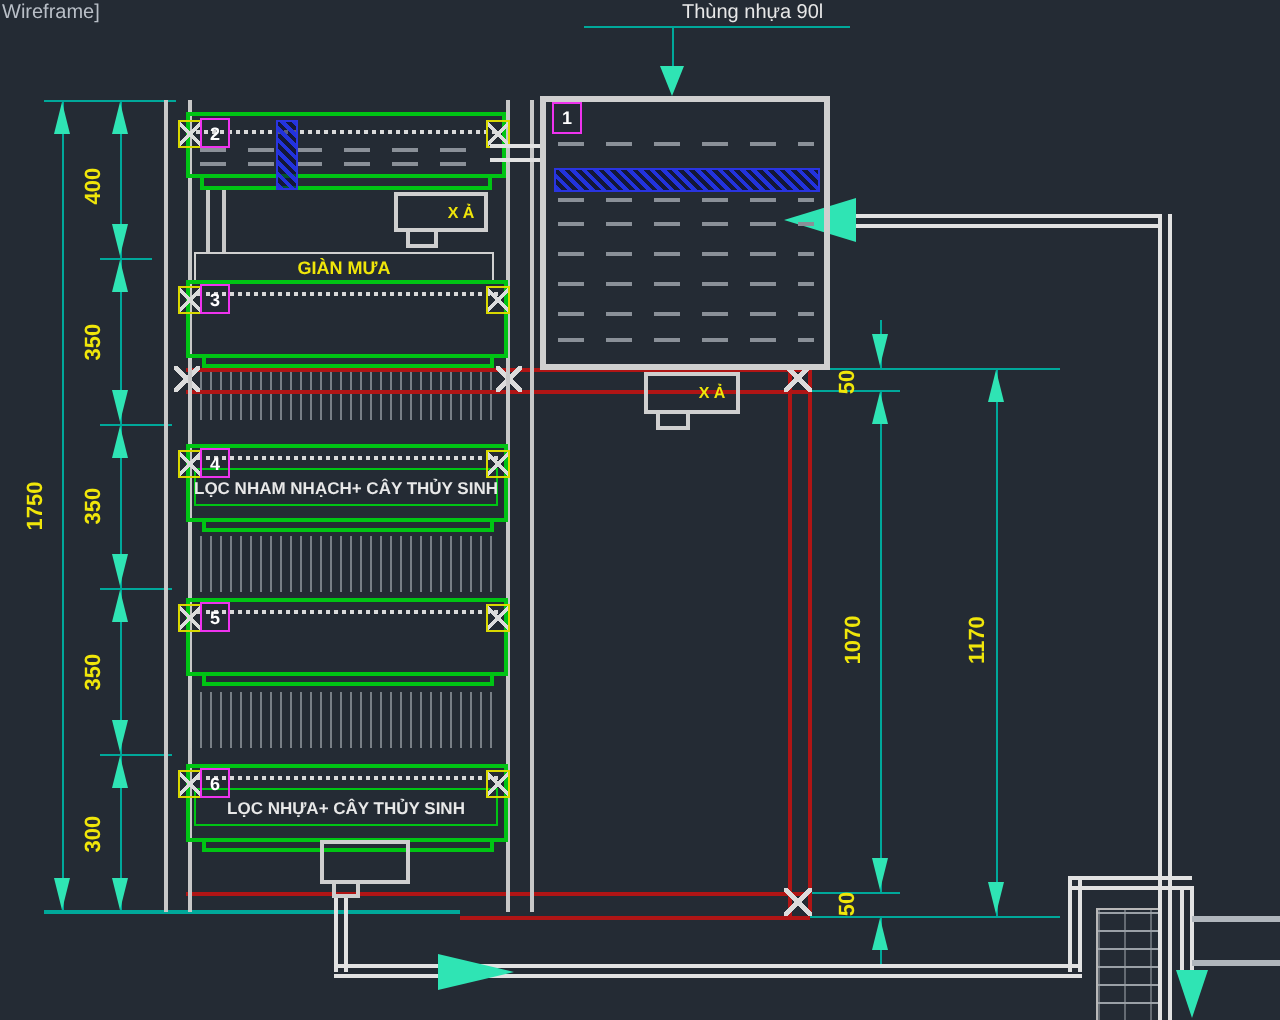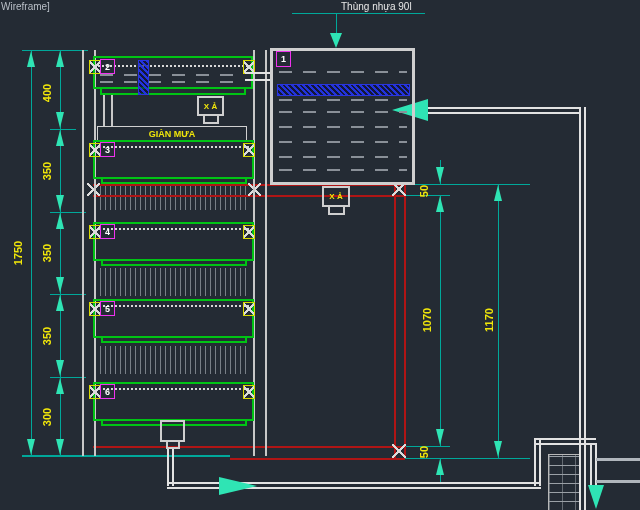--- a/index.html
+++ b/index.html
@@ -6,21 +6,21 @@
   #canvas{position:relative;width:640px;height:510px;background:#242b34;overflow:hidden;
           font-family:"Liberation Sans",sans-serif;}
   .abs{position:absolute;}
   
   .teal{background:#00a89a;}
   .redline{background:#b01515;}
   .grayline{background:#c8c8c8;}
   
   .greenbox{border:2px solid #00c414;}
   .greenlip{border:2px solid #00c414;border-top:none;}
-  .graybox{border:2px solid #cfcfcf;}
+  .graybox{border:2px solid #cfcfcf;padding-left:20px;}
   .grayfoot{border:2px solid #cfcfcf;border-top:none;}
   .tierlabel{border:1.5px solid #00c414;color:#e8e8e8;font-weight:bold;font-size:8.5px;
              display:flex;align-items:center;justify-content:center;white-space:nowrap;}
   .tierlabel.white{border-color:#d0d0d0;}
   .magbox{border:1.5px solid #ee33ee;color:#ffffff;font-weight:bold;font-size:9px;
           display:flex;align-items:center;justify-content:center;}
   .xmark{background-image:linear-gradient(45deg,transparent 44%,#dcdcdc 44%,#dcdcdc 56%,transparent 56%),
                           linear-gradient(-45deg,transparent 44%,#dcdcdc 44%,#dcdcdc 56%,transparent 56%);}
   .ybox{border:1px solid #d8d800;}
   
@@ -144,34 +144,36 @@
 
   <div class="abs greenbox" style="left:93px;top:140px;width:157px;height:35px;"></div>
   <div class="abs dotline" style="left:98px;top:146px;width:151px;height:0;"></div>
   <div class="abs greenlip" style="left:101px;top:177px;width:142px;height:5px;"></div>
   <div class="abs ybox xmark" style="left:89px;top:143px;width:10px;height:12px;"></div>
   <div class="abs ybox xmark" style="left:243px;top:143px;width:10px;height:12px;"></div>
   <div class="abs magbox" style="left:100px;top:142px;width:13px;height:13px;">3</div>
 
   <div class="abs greenbox" style="left:93px;top:222px;width:157px;height:35px;"></div>
   <div class="abs dotline" style="left:98px;top:228px;width:151px;height:0;"></div>
+  <div class="abs tierlabel" style="left:97px;top:234px;width:150px;height:17px;">LỌC NHAM NHẠCH+ CÂY THỦY SINH</div>
   <div class="abs greenlip" style="left:101px;top:259px;width:142px;height:5px;"></div>
   <div class="abs ybox xmark" style="left:89px;top:225px;width:10px;height:12px;"></div>
   <div class="abs ybox xmark" style="left:243px;top:225px;width:10px;height:12px;"></div>
   <div class="abs magbox" style="left:100px;top:224px;width:13px;height:13px;">4</div>
 
   <div class="abs greenbox" style="left:93px;top:299px;width:157px;height:35px;"></div>
   <div class="abs dotline" style="left:98px;top:305px;width:151px;height:0;"></div>
   <div class="abs greenlip" style="left:101px;top:336px;width:142px;height:5px;"></div>
   <div class="abs ybox xmark" style="left:89px;top:302px;width:10px;height:12px;"></div>
   <div class="abs ybox xmark" style="left:243px;top:302px;width:10px;height:12px;"></div>
   <div class="abs magbox" style="left:100px;top:301px;width:13px;height:13px;">5</div>
 
   <div class="abs greenbox" style="left:93px;top:382px;width:157px;height:35px;"></div>
   <div class="abs dotline" style="left:98px;top:388px;width:151px;height:0;"></div>
+  <div class="abs tierlabel" style="left:97px;top:394px;width:150px;height:17px;">LỌC NHỰA+ CÂY THỦY SINH</div>
   <div class="abs greenlip" style="left:101px;top:419px;width:142px;height:5px;"></div>
   <div class="abs ybox xmark" style="left:89px;top:385px;width:10px;height:12px;"></div>
   <div class="abs ybox xmark" style="left:243px;top:385px;width:10px;height:12px;"></div>
   <div class="abs magbox" style="left:100px;top:384px;width:13px;height:13px;">6</div>
 
   <div class="abs graybox" style="left:160px;top:420px;width:21px;height:18px;"></div>
   <div class="abs grayfoot" style="left:166px;top:442px;width:10px;height:5px;"></div>
   <div class="abs pipev" style="left:167px;top:449px;width:3px;height:37px;"></div>
   <div class="abs pipeh" style="left:167px;top:482px;width:374px;height:3px;"></div>
   <div class="abs pipev" style="left:534px;top:440px;width:3px;height:46px;"></div>

